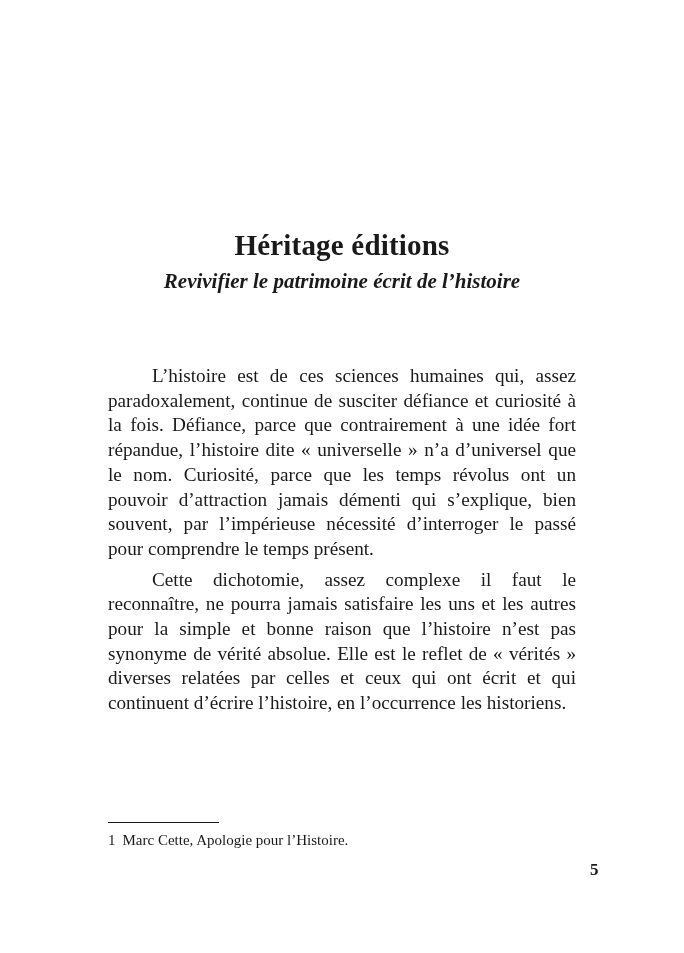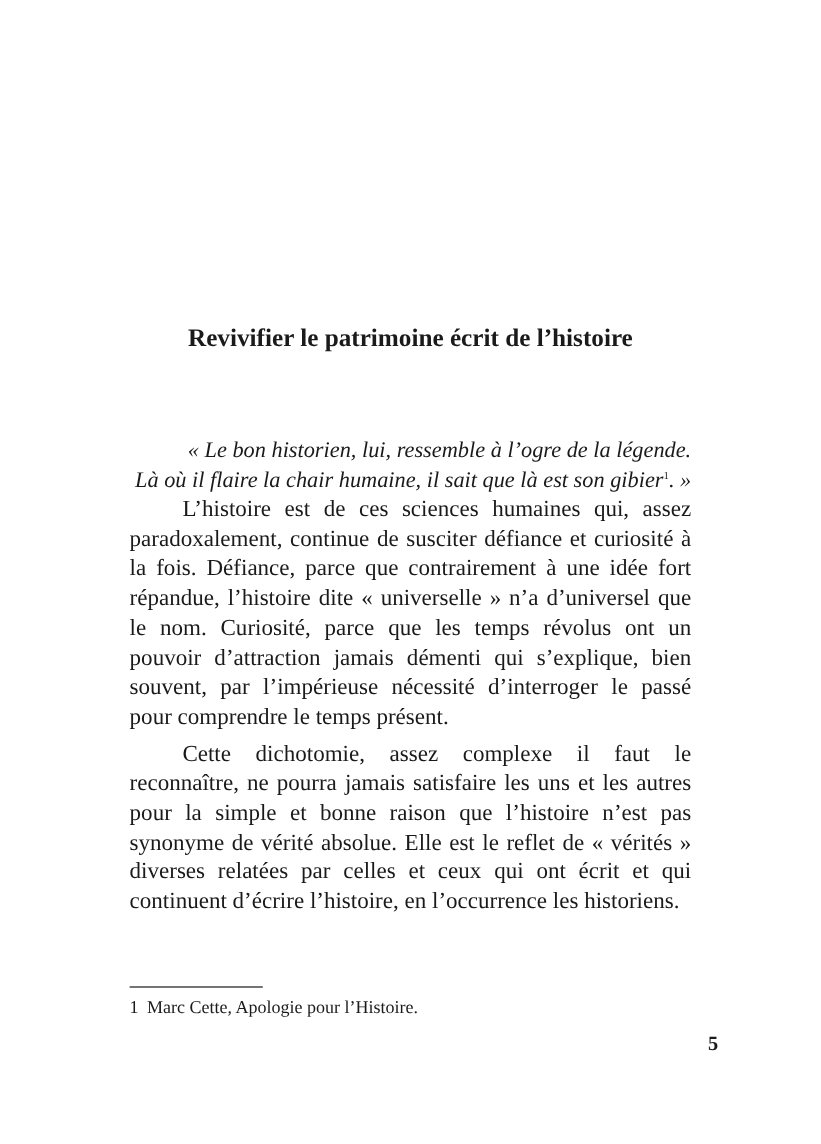--- a/index.html
+++ b/index.html
@@ -33,20 +33,21 @@
       letter-spacing: 0.2px;
       margin: 0;
     }
     .subtitle {
       position: absolute;
       left: 100px; width: 484px;
       top: 269px;
       text-align: center;
       font-family: "Liberation Serif", serif;
       font-weight: bold;
+      font-style: italic;
       font-size: 21px;
       line-height: 24px;
       margin: 0;
     }
     .body-text {
       position: absolute;
       left: 108px;
       width: 468px;
       top: 364px;
       font-family: "Liberation Serif", serif;
@@ -104,30 +105,27 @@
       font-weight: bold;
       font-size: 17px;
       line-height: 20px;
     }
   </style>
 </head>
 <body>
 
 <div class="page">
 
+  <h1 class="title">Héritage éditions</h1>
 
   <h2 class="subtitle">
     <span>Revivifier le patrimoine écrit de l’histoire</span><br>
   </h2>
 
   <div class="body-text">
-    <p class="epigraph">
-      <span>« Le bon historien, lui, ressemble à l’ogre de la légende.</span><br>
-      <span>Là où il flaire la chair humaine, il sait que là est son gibier</span><sup>1</sup><span>. »</span>
-    </p>
     <p class="para">L’histoire est de ces sciences humaines qui, assez paradoxalement, continue de susciter défiance et curio­sité à la fois. Défiance, parce que contrairement à une idée fort répandue, l’histoire dite « universelle » n’a d’universel que le nom. Curiosité, parce que les temps révolus ont un pouvoir d’attraction jamais démenti qui s’explique, bien souvent, par l’impérieuse nécessité d’interroger le passé pour comprendre le temps présent.</p>
     <p class="para">Cette dichotomie, assez complexe il faut le reconnaître, ne pourra jamais satisfaire les uns et les autres pour la simple et bonne raison que l’histoire n’est pas synonyme de vérité absolue. Elle est le reflet de « vérités » diverses relatées par celles et ceux qui ont écrit et qui continuent d’écrire l’histoire, en l’occurrence les historiens.</p>
   </div>
 
   <div class="footnote-rule"></div>
 
   <div class="footnote">
     <span class="fn-num">1</span><span>Marc Cette, </span><span class="fn-title">Apologie pour l’Histoire</span><span>.</span>
   </div>
 

